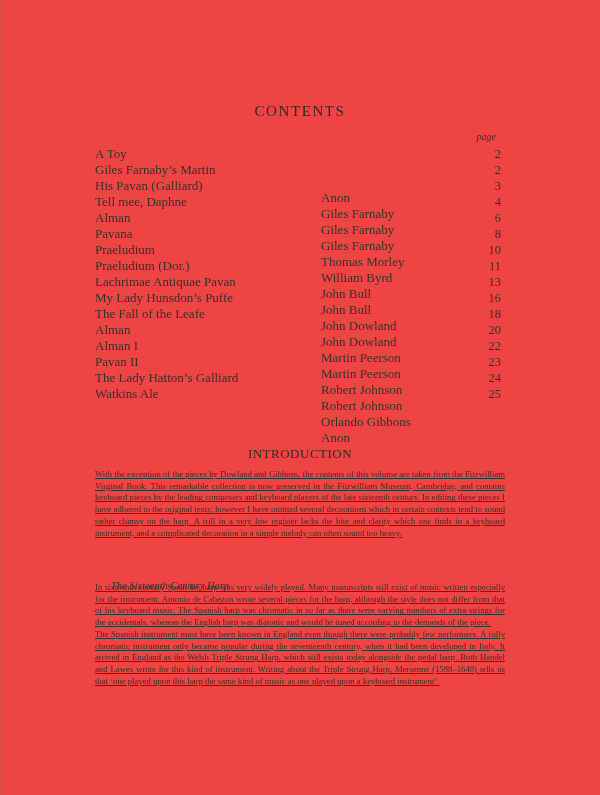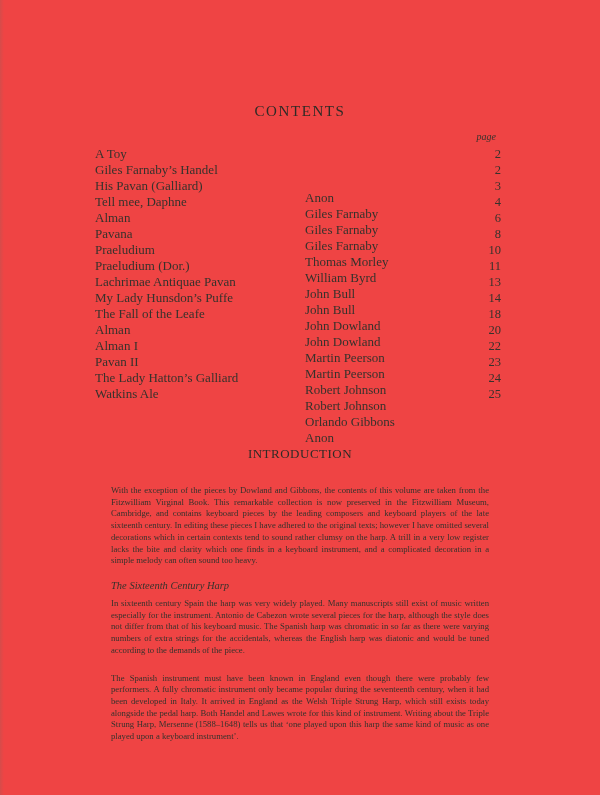--- a/index.html
+++ b/index.html
@@ -50,41 +50,43 @@
   .toc {
     position: absolute;
     top: 146px;
     left: 0; right: 0;
   }
   .toc-row {
     display: flex;
     height: 16px;
     line-height: 16px;
     font-size: 13px;
+    gap: 16px;
   }
   .toc-title { width: 210px; white-space: nowrap; overflow: hidden; }
   .toc-composer { flex: 1; white-space: nowrap; margin-top: 44px; }
   .toc-page { width: 44px; text-align: right; padding-right: 4px; font-size: 12.5px; }
   .intro-heading {
     position: absolute;
     top: 446px; left: 0;
     width: 100%;
     margin: 0;
     text-align: center;
     font-size: 13px;
     font-weight: 400;
     letter-spacing: 0.5px;
     color: #2f2b26;
   }
   .body-para {
-    margin: 16px;
+    margin: 0;
     font-size: 8.7px;
     line-height: 11.7px;
     text-align: justify;
     color: #36322c;
+    text-decoration: underline;
   }
   .intro-para {
     position: absolute;
     top: 469px; left: 0; right: 0;
   }
   .harp-heading {
     position: absolute;
     top: 564px; left: 0;
     margin: 16px;
     font-size: 10.5px;
@@ -110,21 +112,21 @@
 
     <div class="toc">
 
         <div class="toc-row">
           <span class="toc-title">A Toy</span>
           <span class="toc-composer">Anon</span>
           <span class="toc-page">2</span>
         </div>
 
         <div class="toc-row">
-          <span class="toc-title">Giles Farnaby’s Handel</span>
+          <span class="toc-title">Giles Farnaby’s Martin</span>
           <span class="toc-composer">Giles Farnaby</span>
           <span class="toc-page">2</span>
         </div>
 
         <div class="toc-row">
           <span class="toc-title">His Pavan (Galliard)</span>
           <span class="toc-composer">Giles Farnaby</span>
           <span class="toc-page">3</span>
         </div>
 
@@ -160,21 +162,21 @@
 
         <div class="toc-row">
           <span class="toc-title">Lachrimae Antiquae Pavan</span>
           <span class="toc-composer">John Dowland</span>
           <span class="toc-page">13</span>
         </div>
 
         <div class="toc-row">
           <span class="toc-title">My Lady Hunsdon’s Puffe</span>
           <span class="toc-composer">John Dowland</span>
-          <span class="toc-page">14</span>
+          <span class="toc-page">16</span>
         </div>
 
         <div class="toc-row">
           <span class="toc-title">The Fall of the Leafe</span>
           <span class="toc-composer">Martin Peerson</span>
           <span class="toc-page">18</span>
         </div>
 
         <div class="toc-row">
           <span class="toc-title">Alman</span>

